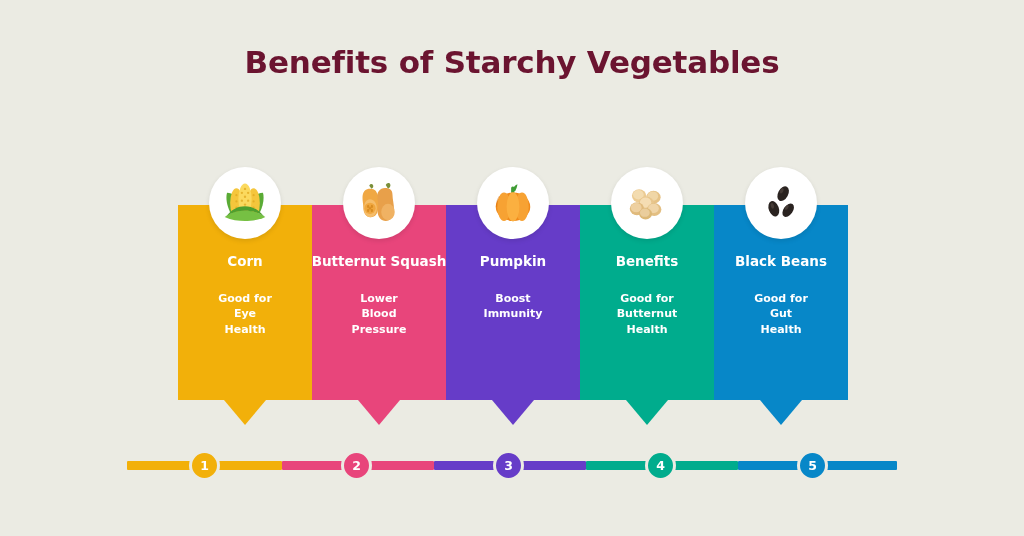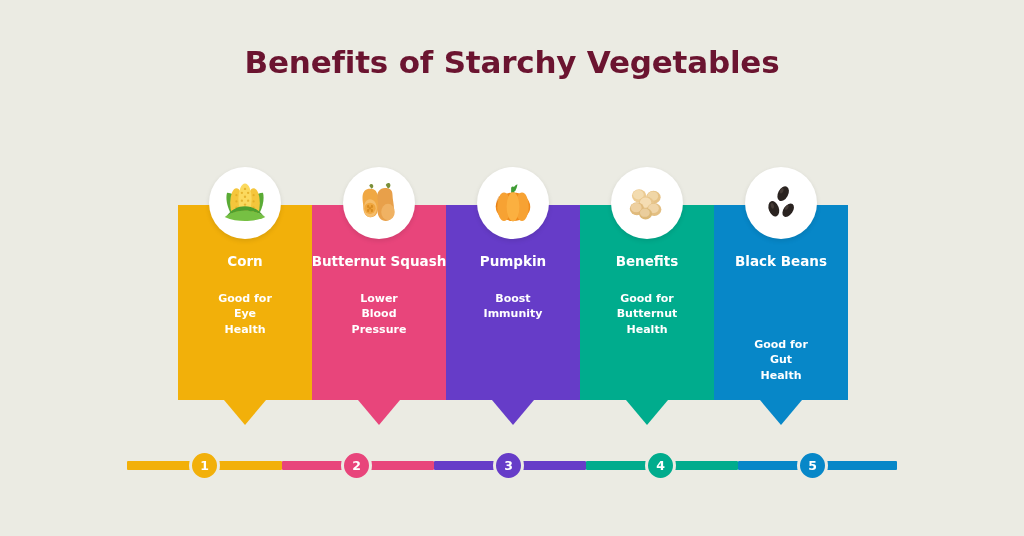--- a/index.html
+++ b/index.html
@@ -274,21 +274,21 @@
         <ellipse cx="17" cy="38.5" rx="7.5" ry="6.5" fill="#eed0a0"></ellipse>
         <ellipse cx="42" cy="41" rx="10" ry="9" fill="#e3bf83"></ellipse>
         <ellipse cx="41" cy="39.5" rx="7.5" ry="6.5" fill="#f0d5a8"></ellipse>
         <ellipse cx="30" cy="47" rx="9" ry="8" fill="#dcb877"></ellipse>
         <ellipse cx="29" cy="45.5" rx="6.8" ry="5.8" fill="#eacd9c"></ellipse>
       </g>
     </svg>
         </div>
       </div>
       <div class="card">
-        <div class="card-body" style="background: rgb(7, 135, 200); gap: 46px;">
+        <div class="card-body" style="background: rgb(7, 135, 200);">
           <div class="card-name">Black Beans</div>
           <div class="card-benefit">
             <div>Good for</div>
             <div>Gut</div>
             <div>Health</div>
           </div>
         </div>
         <div class="card-pointer" style="border-top-color: rgb(7, 135, 200);"></div>
         <div class="card-icon">
           <svg viewBox="0 0 64 64" width="46" height="46">

